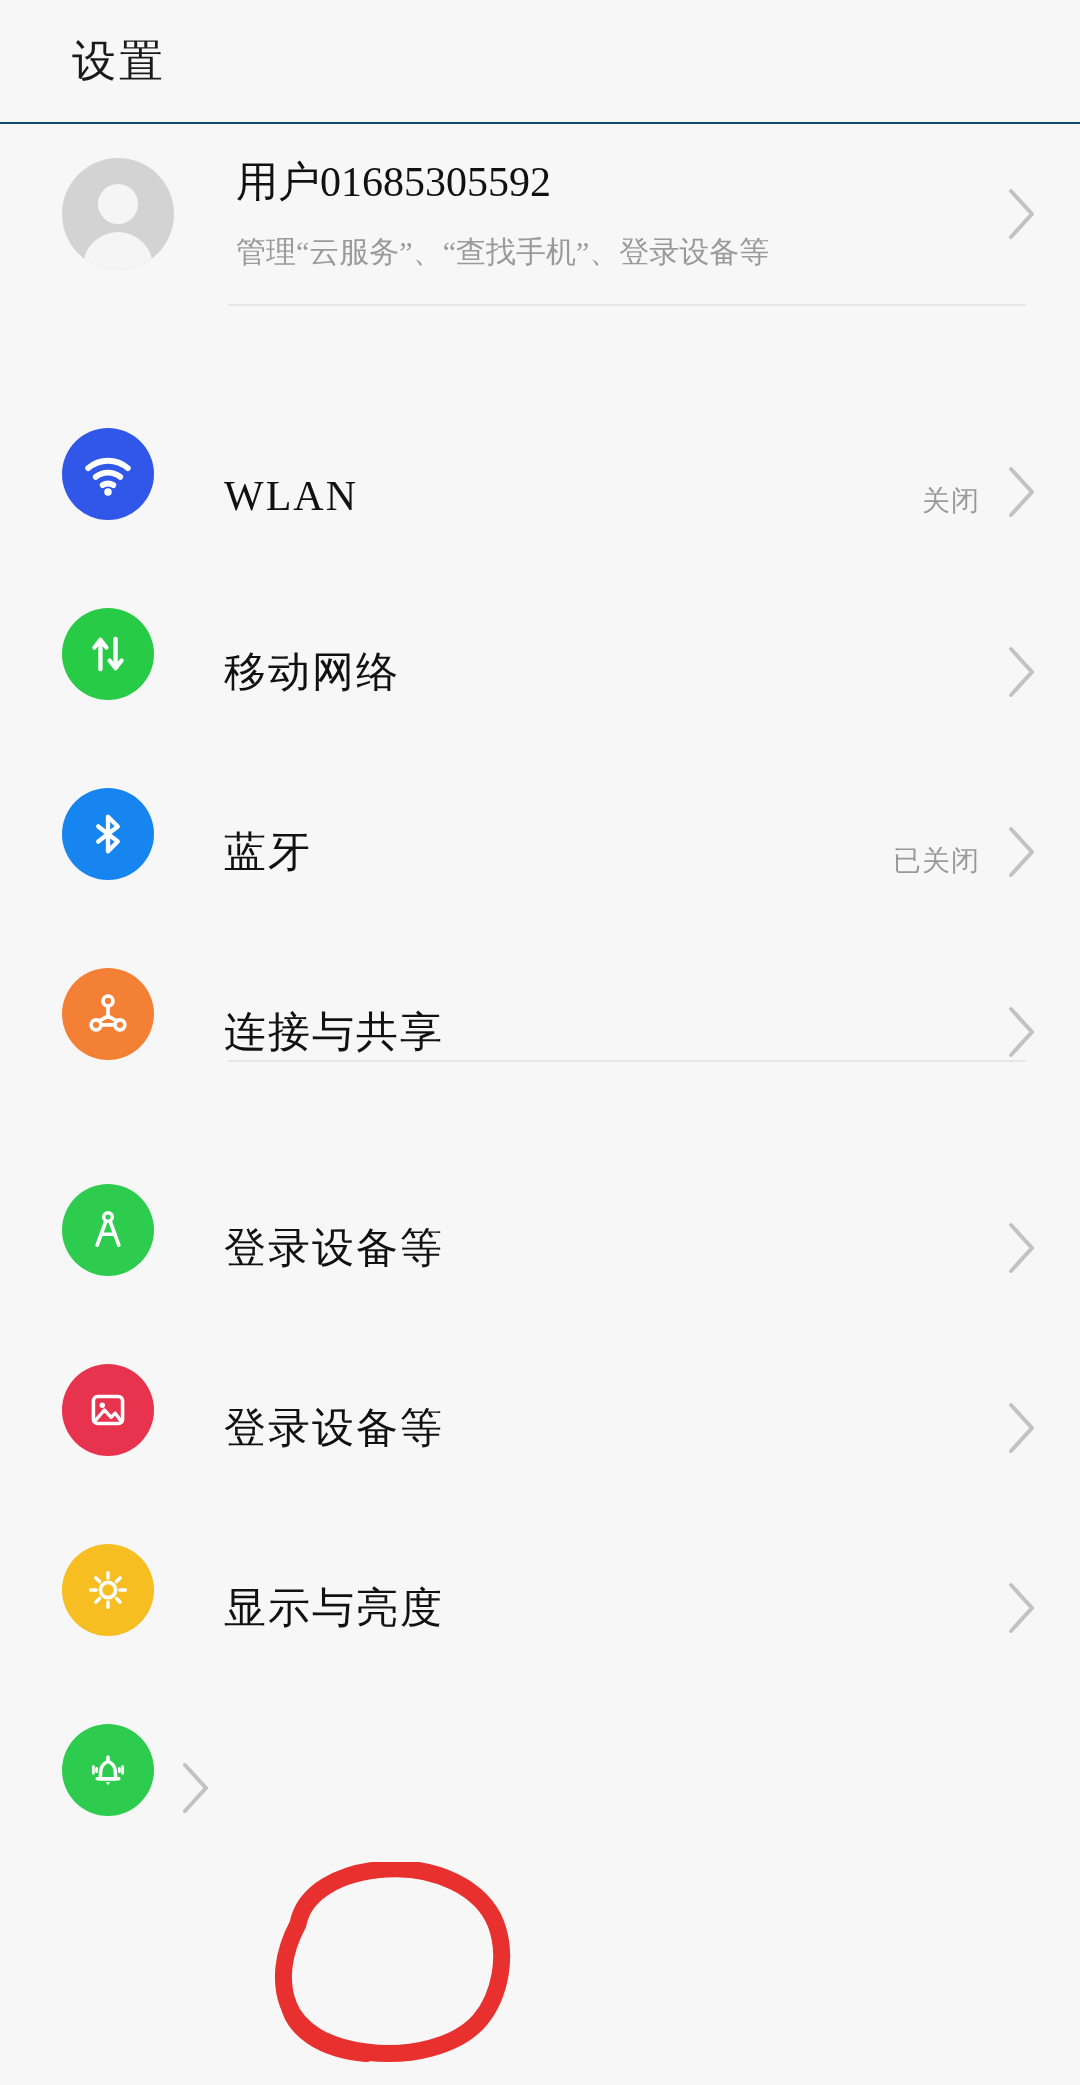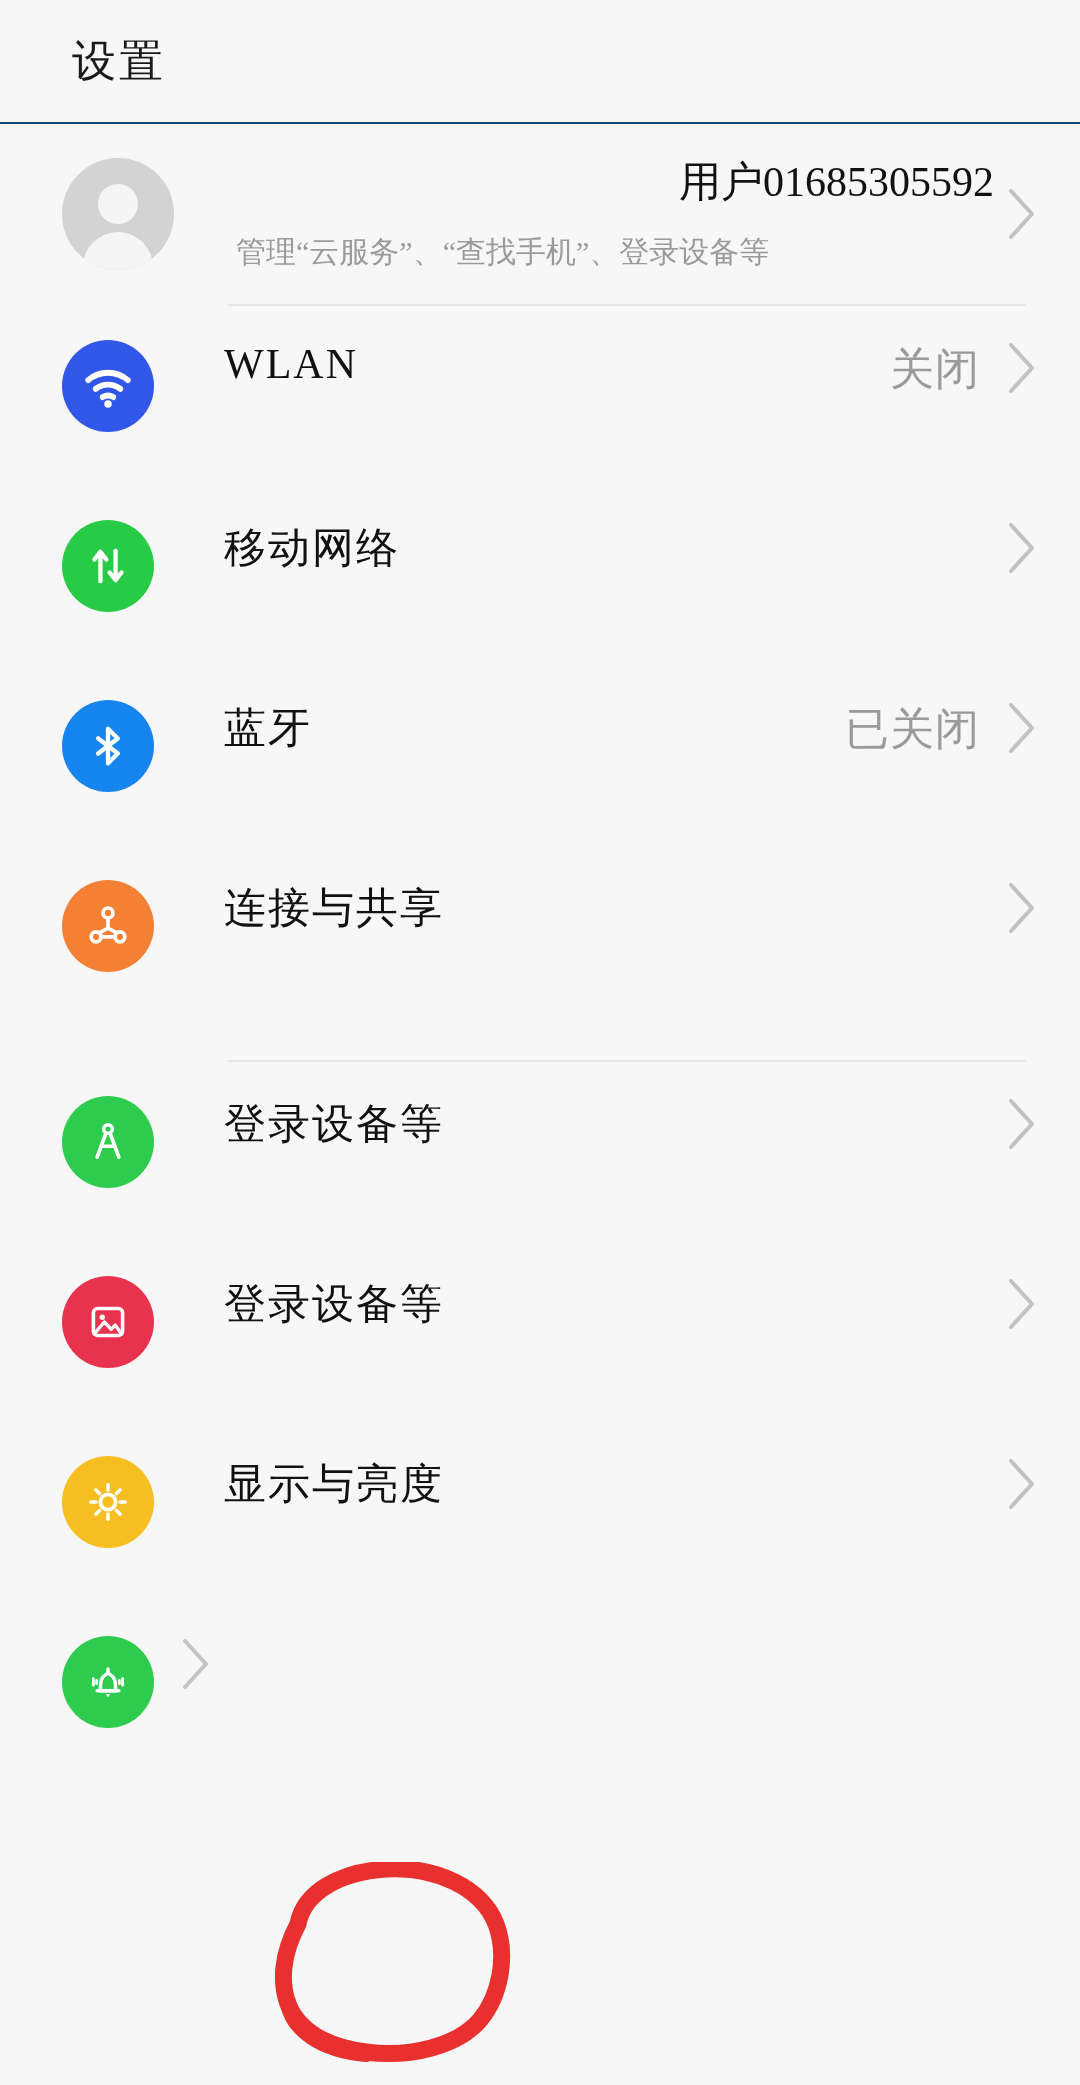--- a/index.html
+++ b/index.html
@@ -75,21 +75,20 @@
     flex-direction: column;
     justify-content: center;
     flex: 1 1 auto;
     min-width: 0;
   }
   .account-name {
     font-size: 42px;
     color: #111;
     line-height: 1.25;
     white-space: nowrap;
-    text-align: right;
   }
   .account-sub {
     font-size: 30px;
     color: #9a9a9a;
     line-height: 1.35;
     margin-top: 24px;
     white-space: nowrap;
   }
   .account-chevron {
     flex: 0 0 auto;
@@ -104,21 +103,21 @@
     margin-right: 54px;
   }
   .group-gap {
     height: 34px;
     background: #f7f7f7;
   }
 
   
   .settings-row {
     display: flex;
-    align-items: flex-start;
+    align-items: flex-end;
     height: 180px;
     padding-left: 62px;
     padding-right: 40px;
     box-sizing: border-box;
     background: #f7f7f7;
     position: relative;
   }
   .row-icon {
     width: 92px;
     height: 92px;
@@ -131,21 +130,21 @@
   .row-icon svg { display: block; }
   .row-label {
     margin-left: 70px;
     font-size: 42px;
     color: #111;
     letter-spacing: 2px;
     flex: 1 1 auto;
     white-space: nowrap;
   }
   .row-value {
-    font-size: 44px;
+    font-size: 28px;
     color: #9a9a9a;
     margin-right: 26px;
     white-space: nowrap;
     letter-spacing: 1px;
   }
   .chevron {
     width: 34px;
     height: 56px;
     flex: 0 0 auto;
   }

